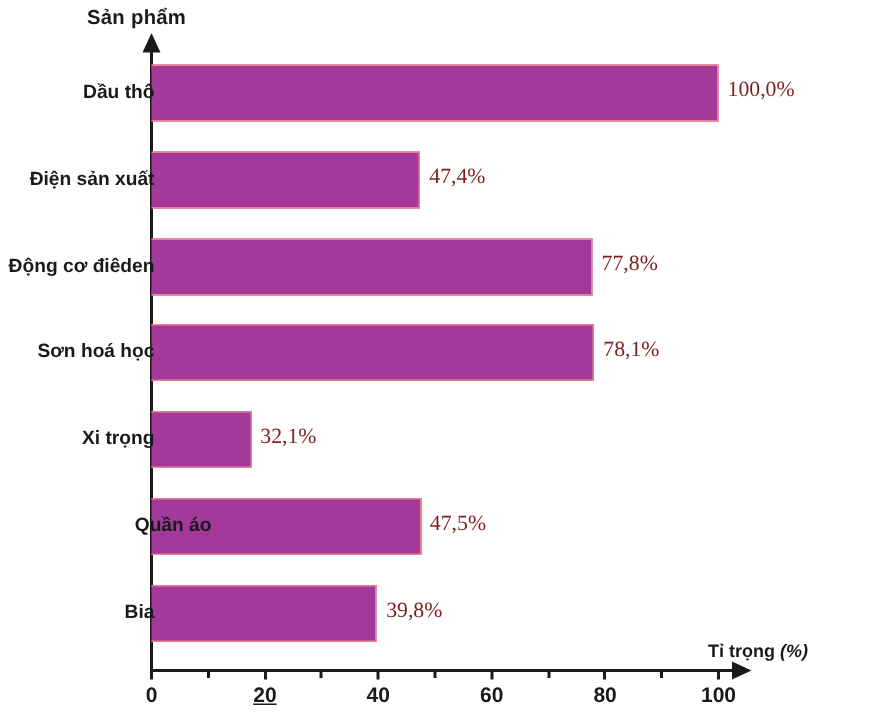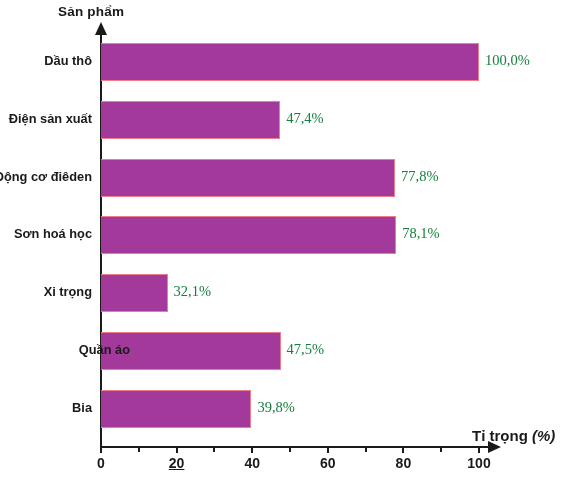--- a/index.html
+++ b/index.html
@@ -26,21 +26,21 @@
     font-size: 13.5px;
     font-weight: bold;
     color: #1a1a1a;
     letter-spacing: 0.2px;
     white-space: nowrap;
   }
   #x-axis-title {
     position: absolute;
     left: 472px;
     top: 427px;
-    font-size: 15px;
+    font-size: 12px;
     font-weight: bold;
     color: #1a1a1a;
     white-space: nowrap;
   }
   #x-axis-title .unit {
     font-style: italic;
     font-weight: bold;
   }
 
   
@@ -113,36 +113,36 @@
     box-sizing: border-box;
     background: #a33a9b;
     border: 1.5px solid #ef7e8d;
     border-left: none;
   }
   .bar-value {
     position: absolute;
     top: 9px;
     font-family: "Liberation Serif", serif;
     font-size: 14.5px;
-    color: #15803d;
+    color: #7f1d1d;
     white-space: nowrap;
   }
   .cat-label {
     position: absolute;
     right: 0;
     top: 10px;
     font-size: 12.8px;
     font-weight: bold;
     color: #1a1a1a;
     white-space: nowrap;
     text-align: right;
   }
   .cat-label-wrap {
     position: absolute;
-    left: 0;
+    left: 11px;
     width: 92px;
     height: 38px;
   }
 </style>
 </head>
 <body>
 
 <div id="chart-root">
 
   <div id="y-axis-title">Sản phẩm</div>

